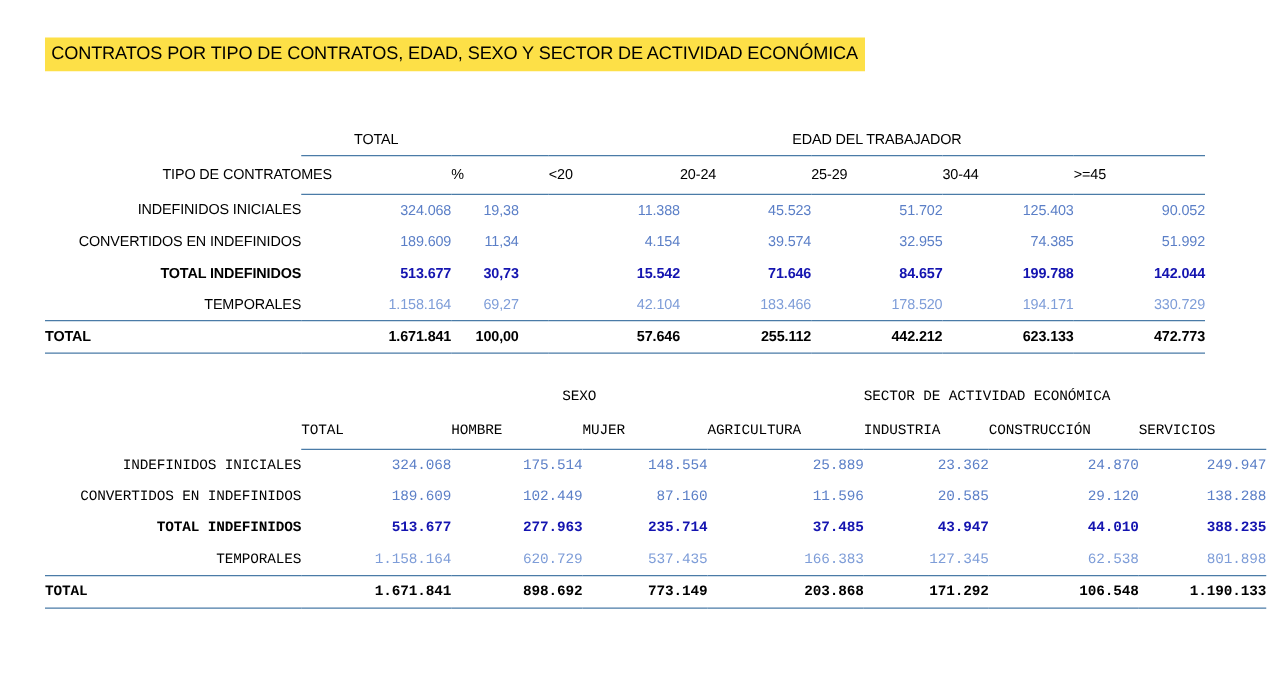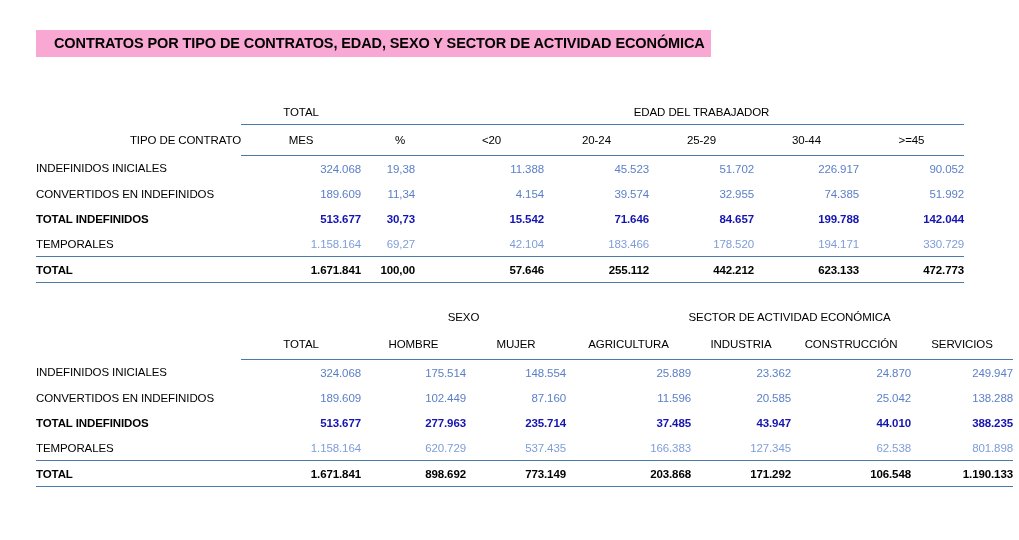--- a/index.html
+++ b/index.html
@@ -21,39 +21,39 @@
   }
 
   
   .title-wrap {
     position: absolute;
     left: 36px;
     top: 30px;
   }
   .title-bar {
     display: inline-block;
-    background: #f9a8d4;
+    background: #fde047;
     color: #000000;
     font-size: 14.5px;
-    font-weight: bold;
+    font-weight: normal;
     letter-spacing: -0.1px;
-    padding: 5px 6px 6px 18px;
+    padding: 5px 6px 6px 5px;
     line-height: 16px;
     white-space: nowrap;
   }
 
   
   table.grid {
     position: absolute;
     border-collapse: collapse;
     table-layout: fixed;
     font-size: 11.5px;
   }
   #table-age  { left: 36px; top: 100px;  width: 928px; }
-  #table-sex  { left: 36px; top: 305px;  width: 928px; }
+  #table-sex  { left: 36px; top: 305px;  width: 928px; font-family: Liberation Mono, monospace; }
 
   table.grid td, table.grid th {
     padding: 0;
     margin: 0;
     vertical-align: middle;
     font-weight: normal;
   }
 
   
   .grp {
@@ -63,41 +63,41 @@
     font-weight: bold;
     color: #000000;
     letter-spacing: -0.1px;
   }
   .grp.ul { border-bottom: 1.4px solid #4a7ba7; }
   .grp.blank { border-bottom: none; }
 
   
   .colhead {
     height: 30px;
-    text-align: center;
+    text-align: left;
     font-size: 11.5px;
     font-weight: bold;
     color: #000000;
     letter-spacing: -0.1px;
     border-bottom: 1.4px solid #4a7ba7;
   }
   .colhead.left {
     text-align: right;
     border-bottom: none;
   }
   .colhead.nb { border-bottom: none; }
 
   
   tr.row td {
     height: 25px;
     font-size: 11.5px;
     letter-spacing: -0.1px;
   }
   td.lbl {
-    text-align: left;
+    text-align: right;
     padding-left: 4px;
     white-space: nowrap;
   }
   td.num {
     text-align: right;
     padding-right: 14px;
     white-space: nowrap;
   }
   td.num.pct { padding-right: 24px; }
 
@@ -164,21 +164,21 @@
     </thead>
     <tbody>
 
       <tr class="row r-normal">
         <td class="lbl">INDEFINIDOS INICIALES</td>
         <td class="num">324.068</td>
         <td class="num pct">19,38</td>
         <td class="num">11.388</td>
         <td class="num">45.523</td>
         <td class="num">51.702</td>
-        <td class="num">226.917</td>
+        <td class="num">125.403</td>
         <td class="num">90.052</td>
       </tr>
 
       <tr class="row r-normal">
         <td class="lbl">CONVERTIDOS EN INDEFINIDOS</td>
         <td class="num">189.609</td>
         <td class="num pct">11,34</td>
         <td class="num">4.154</td>
         <td class="num">39.574</td>
         <td class="num">32.955</td>
@@ -264,21 +264,21 @@
         <td class="num">249.947</td>
       </tr>
 
       <tr class="row r-normal">
         <td class="lbl">CONVERTIDOS EN INDEFINIDOS</td>
         <td class="num">189.609</td>
         <td class="num">102.449</td>
         <td class="num">87.160</td>
         <td class="num">11.596</td>
         <td class="num">20.585</td>
-        <td class="num">25.042</td>
+        <td class="num">29.120</td>
         <td class="num">138.288</td>
       </tr>
 
       <tr class="row r-boldblue">
         <td class="lbl">TOTAL INDEFINIDOS</td>
         <td class="num">513.677</td>
         <td class="num">277.963</td>
         <td class="num">235.714</td>
         <td class="num">37.485</td>
         <td class="num">43.947</td>

